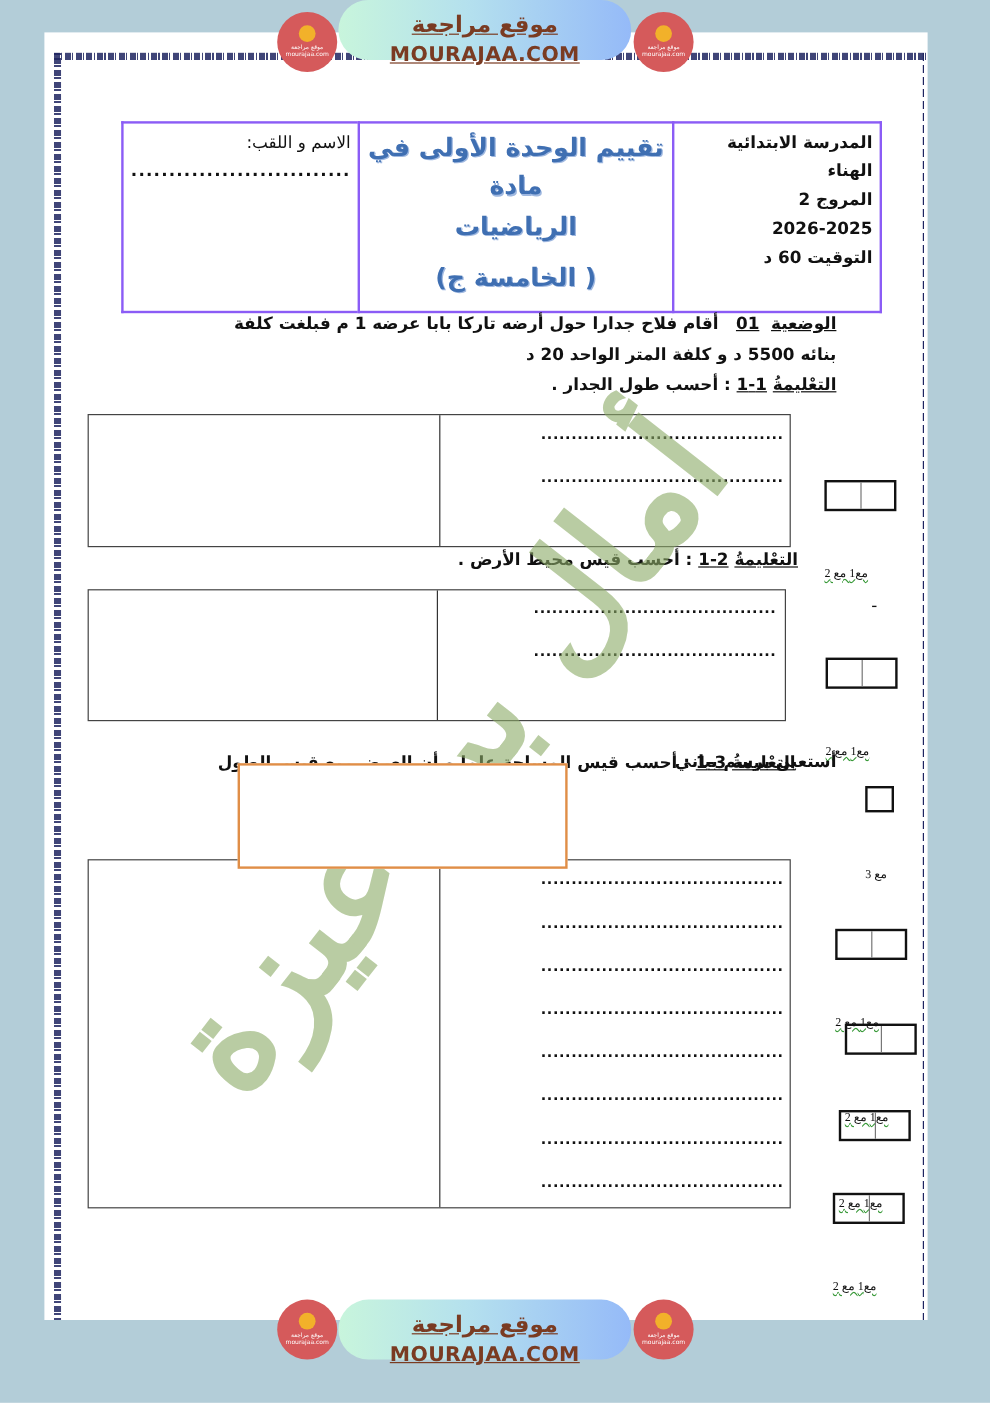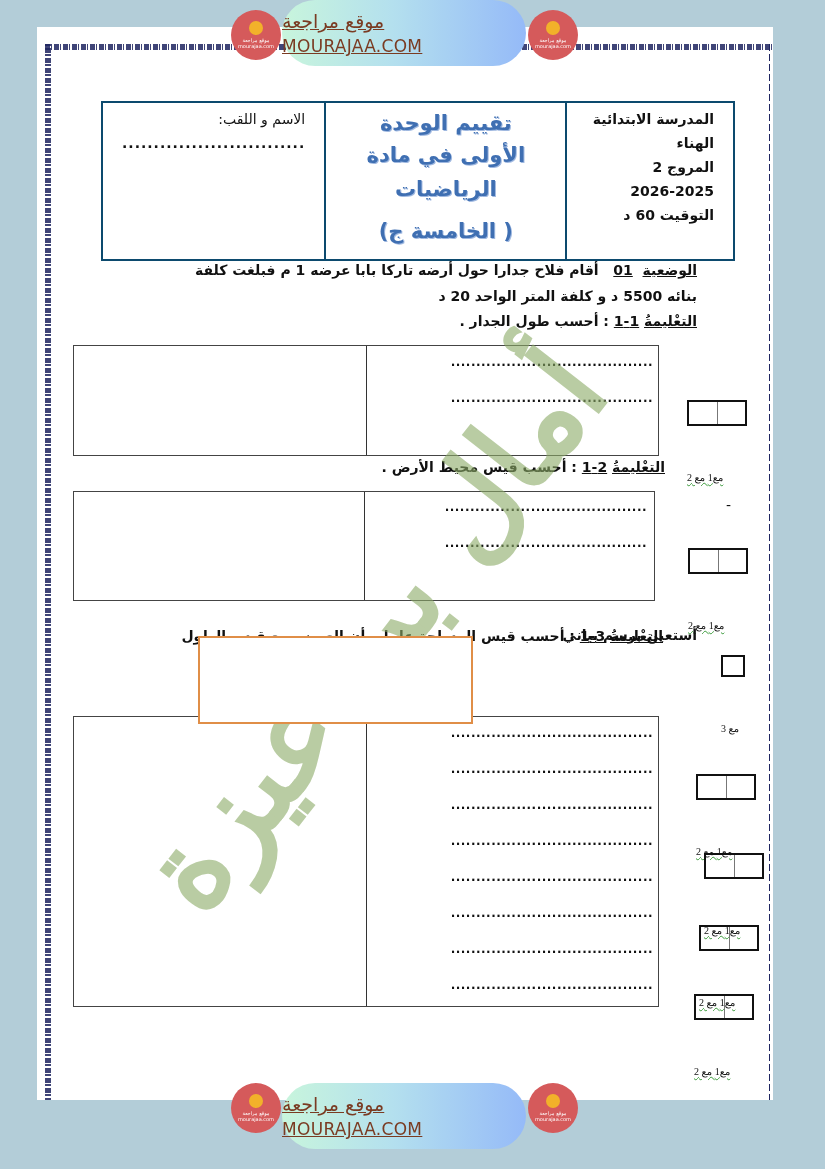--- a/index.html
+++ b/index.html
@@ -22,37 +22,37 @@
     background:repeating-linear-gradient(180deg,#1e2460 0 2px,transparent 2px 4px,#1e2460 4px 9px,transparent 9px 10px);
     clip-path:inset(0 0 0 0);
     opacity:.85;
   }
   .frame-left::after{content:"";position:absolute;left:2px;top:0;width:4px;height:100%;background:#fff;opacity:.0;}
   .frame-right {
     position:absolute; left:769px; top:44px; width:1px; height:1056px;
     background:repeating-linear-gradient(180deg,#1e2460 0 7px,transparent 7px 10px);
   }
   .banner {
-    position:absolute; left:282px; width:244px; height:66px; border-radius:34px;
+    position:absolute; left:282px; width:244px; height:50px; border-radius:34px;
     background:linear-gradient(90deg,#c8f5dc 0%,#b4e0ee 45%,#95baf8 100%);
-    color:#7a3b22; font-weight:normal;
+    text-align:center; color:#7a3b22; font-weight:bold;
   }
   .banner .ar { font-size:19px; line-height:26px; margin-top:8px; text-decoration:underline; }
   .banner .en { font-family:"DejaVu Sans", sans-serif; font-size:17px; line-height:24px; text-decoration:underline; letter-spacing:.3px; }
   .logo {
     position:absolute; width:50px; height:50px; border-radius:50%;
     background:#d55a5b; text-align:center;
   }
   .logo .core { width:14px; height:14px; border-radius:50%; background:#f2b12a; margin:11px auto 2px; }
   .logo .tiny { color:#fff; font-size:5px; line-height:6px; }
   table.head {
     position:absolute; left:101px; top:101px; width:634px; height:131px;
     border-collapse:collapse; direction:rtl;
   }
-  table.head td { border:2px solid #0c4a6e; vertical-align:top; padding:4px 19px; }
+  table.head td { border:2px solid #8b5cf6; vertical-align:top; padding:4px 6px; }
   .school { width:160px; font-weight:bold; font-size:14px; line-height:24px; color:#111; }
   .title-cell { width:248px; text-align:center; font-weight:bold; color:#3f6fb2; font-size:21px; line-height:40px;
     text-shadow:1px 1px 0 #9fb8e0; }
   .name-cell { font-size:14px; line-height:24px; color:#111; }
   .txt { position:absolute; direction:rtl; font-weight:bold; font-size:14px; color:#111; white-space:nowrap; }
   .u { text-decoration:underline; }
   .ansbox { position:absolute; border:1px solid #444; display:flex; }
   .ansbox .left { border-right:1px solid #333; }
   .dots { position:absolute; direction:rtl; font-size:12px; letter-spacing:0.5px; color:#111; font-weight:bold; white-space:nowrap; }
   .score { position:absolute; }

